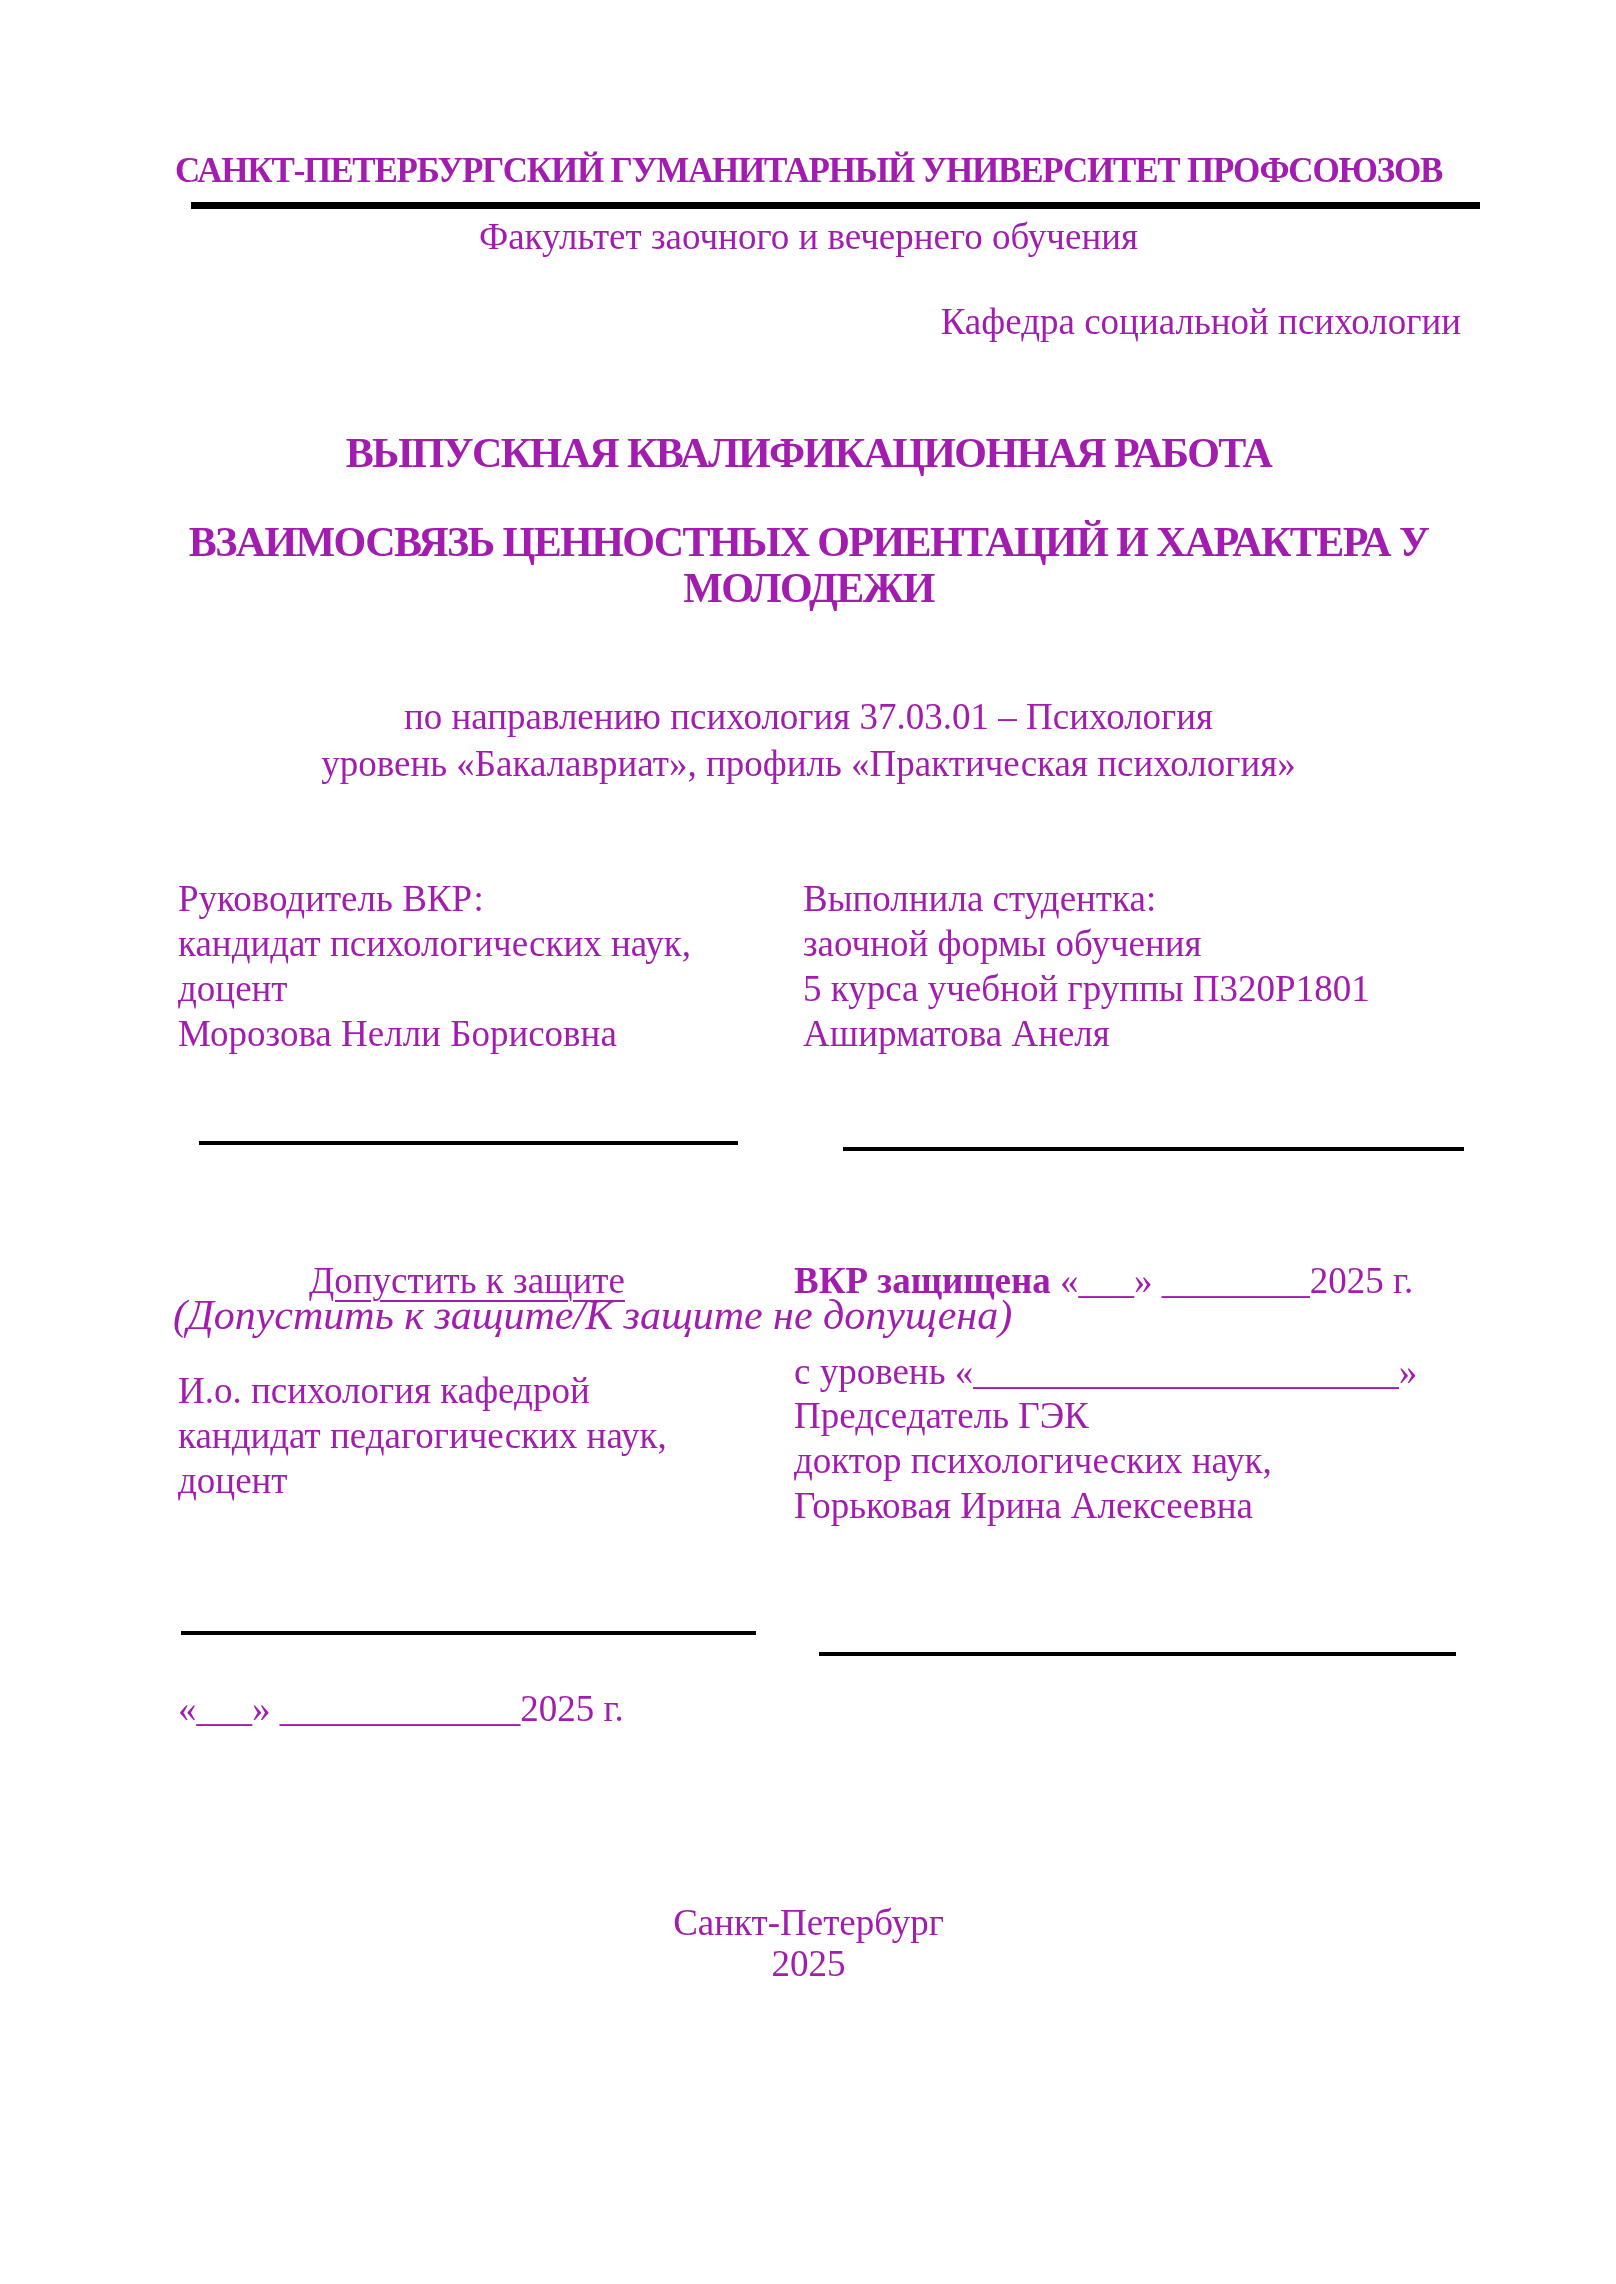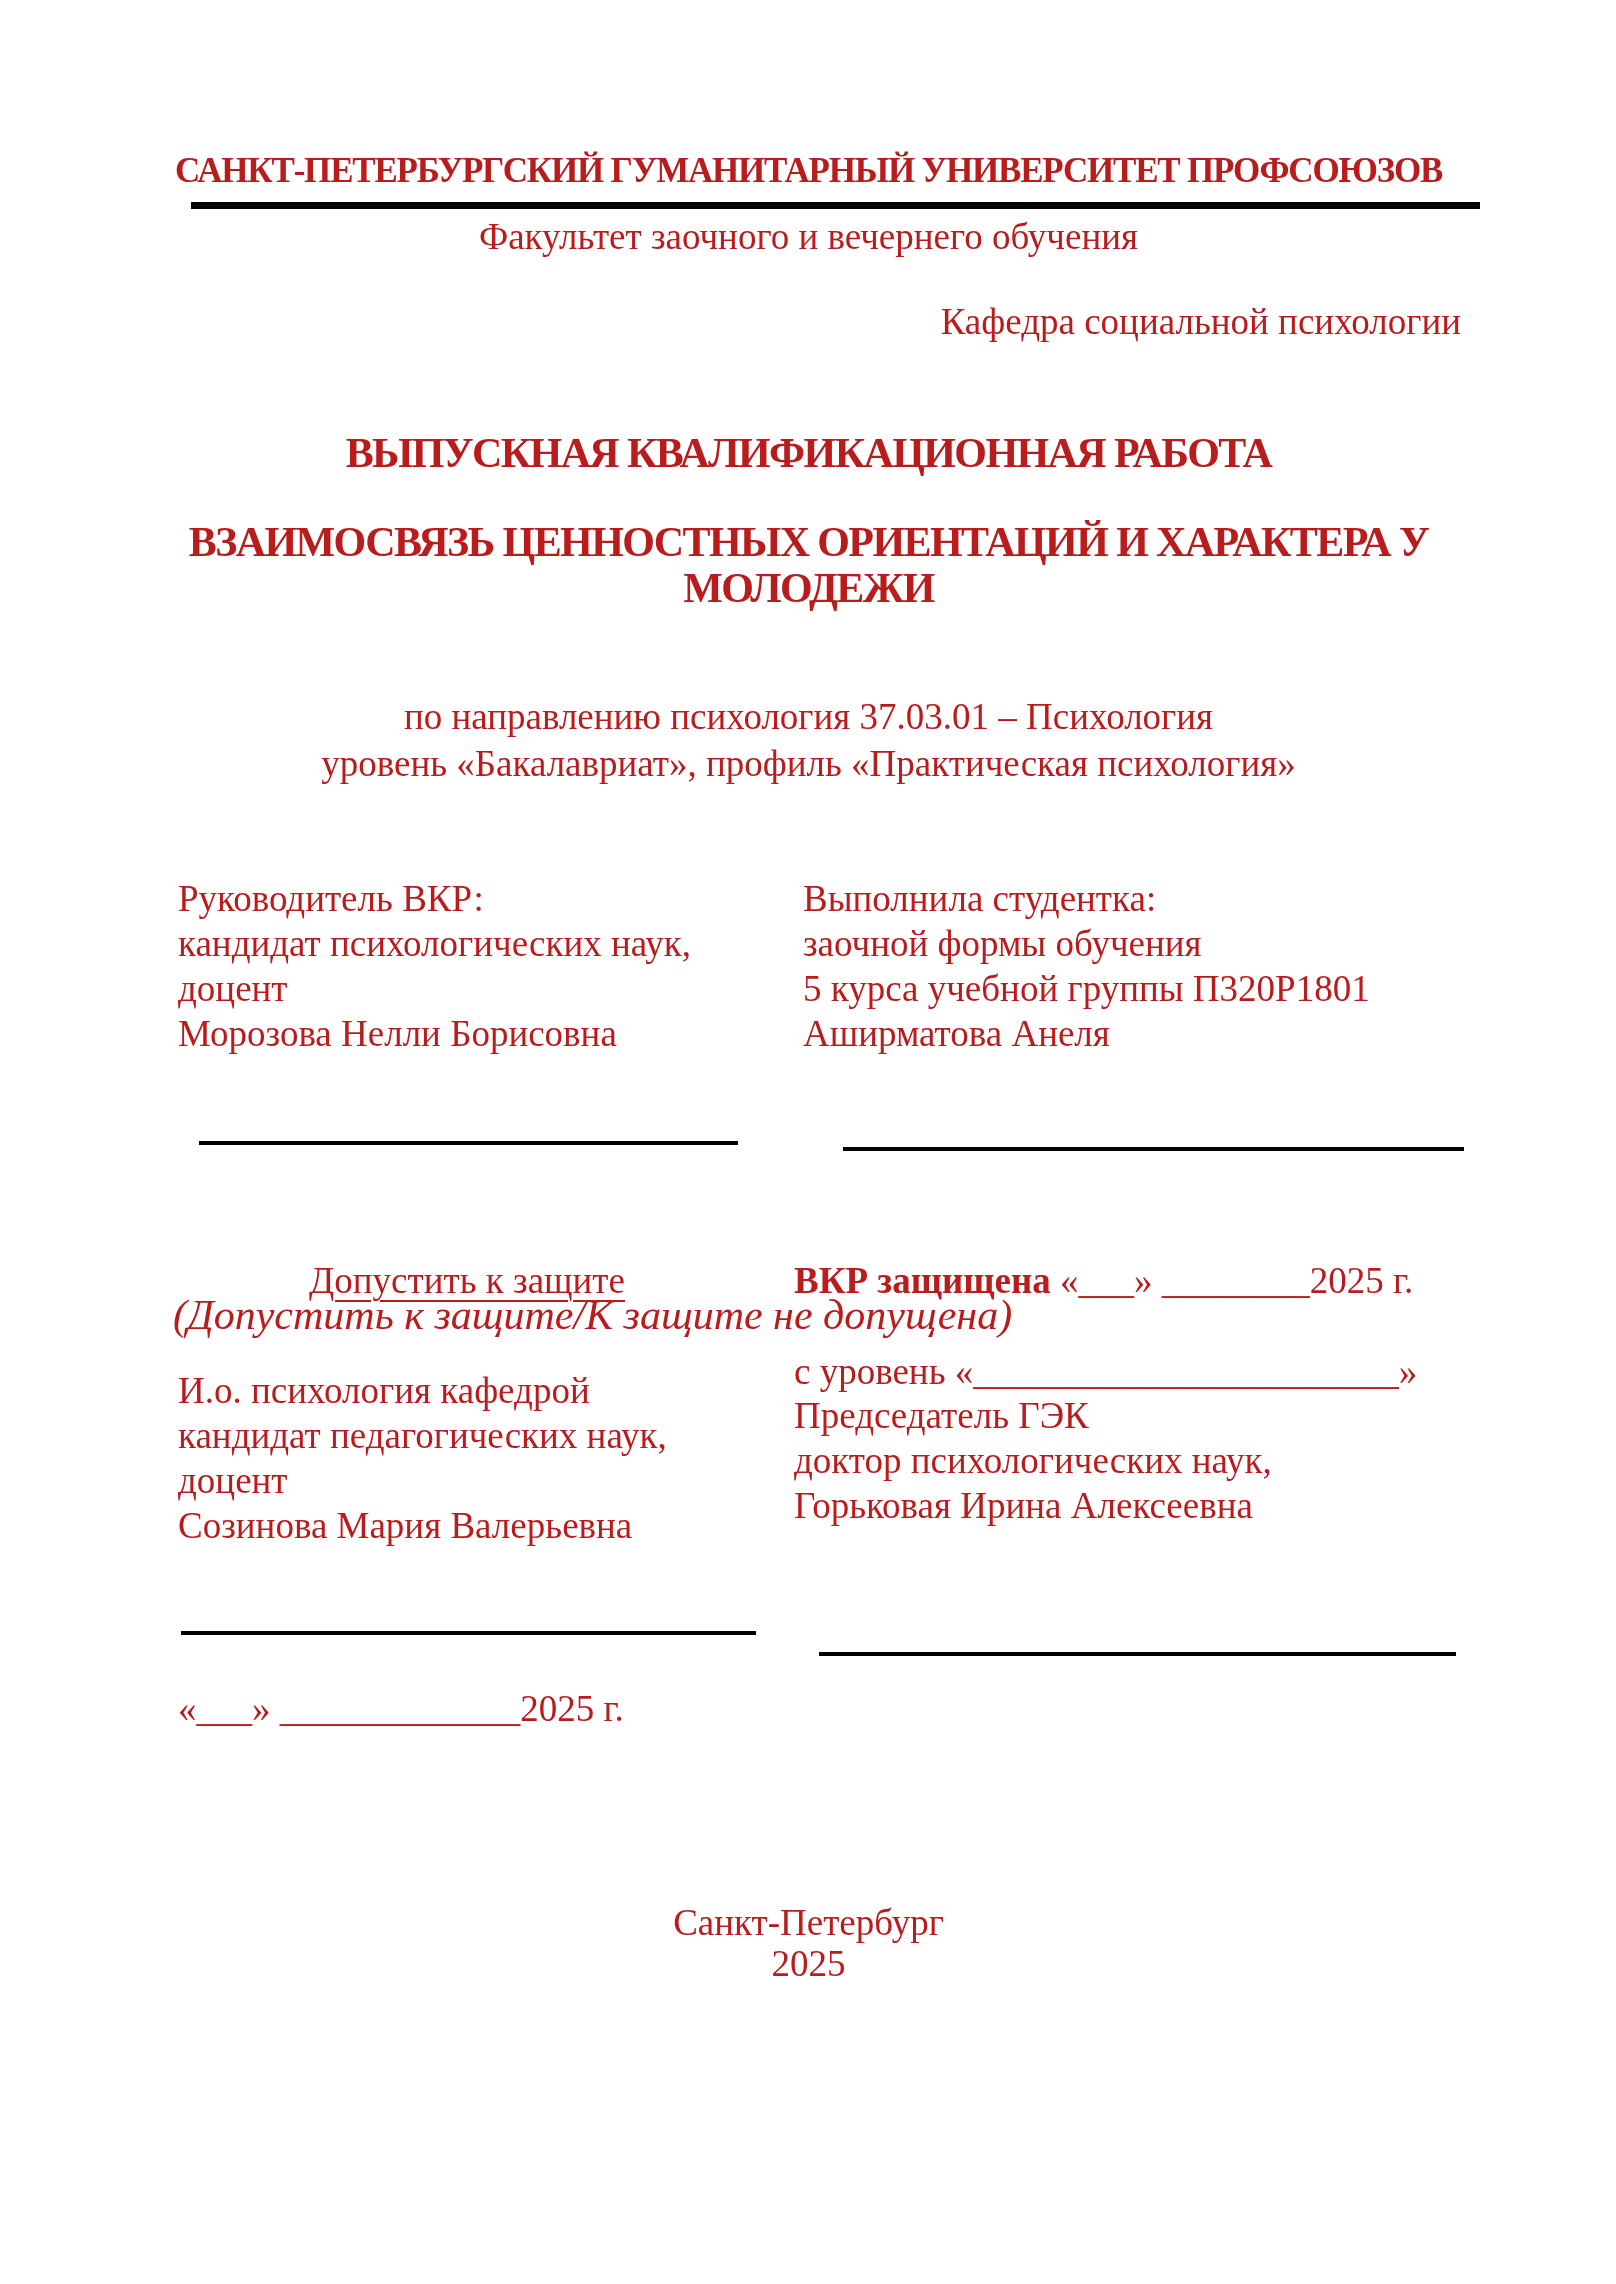--- a/index.html
+++ b/index.html
@@ -5,21 +5,21 @@
   html, body {
     margin: 0;
     padding: 0;
     background: #ffffff;
   }
   .page {
     position: relative;
     width: 1617px;
     height: 2284px;
     background: #ffffff;
-    color: #b91c1c;
+    color: #a21caf;
     font-family: "Liberation Serif", "DejaVu Serif", serif;
     font-size: 37px;
     line-height: 45px;
     overflow: hidden;
   }
   .abs { position: absolute; }
   .center {
     left: 0;
     width: 1617px;
     text-align: center;
@@ -115,21 +115,20 @@
     <span class="bold">ВКР защищена</span>
     <span>«___» ________2025 г.</span>
   </div>
 
   <div class="abs nowrap" style="top:1349px; left:794px;">с уровень «_______________________»</div>
 
   <div class="abs col-lines" style="top:1368px; left:178px;">
     <div>И.о. психология кафедрой</div>
     <div>кандидат педагогических наук,</div>
     <div>доцент</div>
-    <div>Созинова Мария Валерьевна</div>
   </div>
 
   <div class="abs col-lines" style="top:1393px; left:794px;">
     <div>Председатель ГЭК</div>
     <div>доктор психологических наук,</div>
     <div>Горьковая Ирина Алексеевна</div>
   </div>
 
   <div class="abs sig-line" style="top:1631px; left:181px; width:575px;"></div>
   <div class="abs sig-line" style="top:1652px; left:819px; width:637px;"></div>

